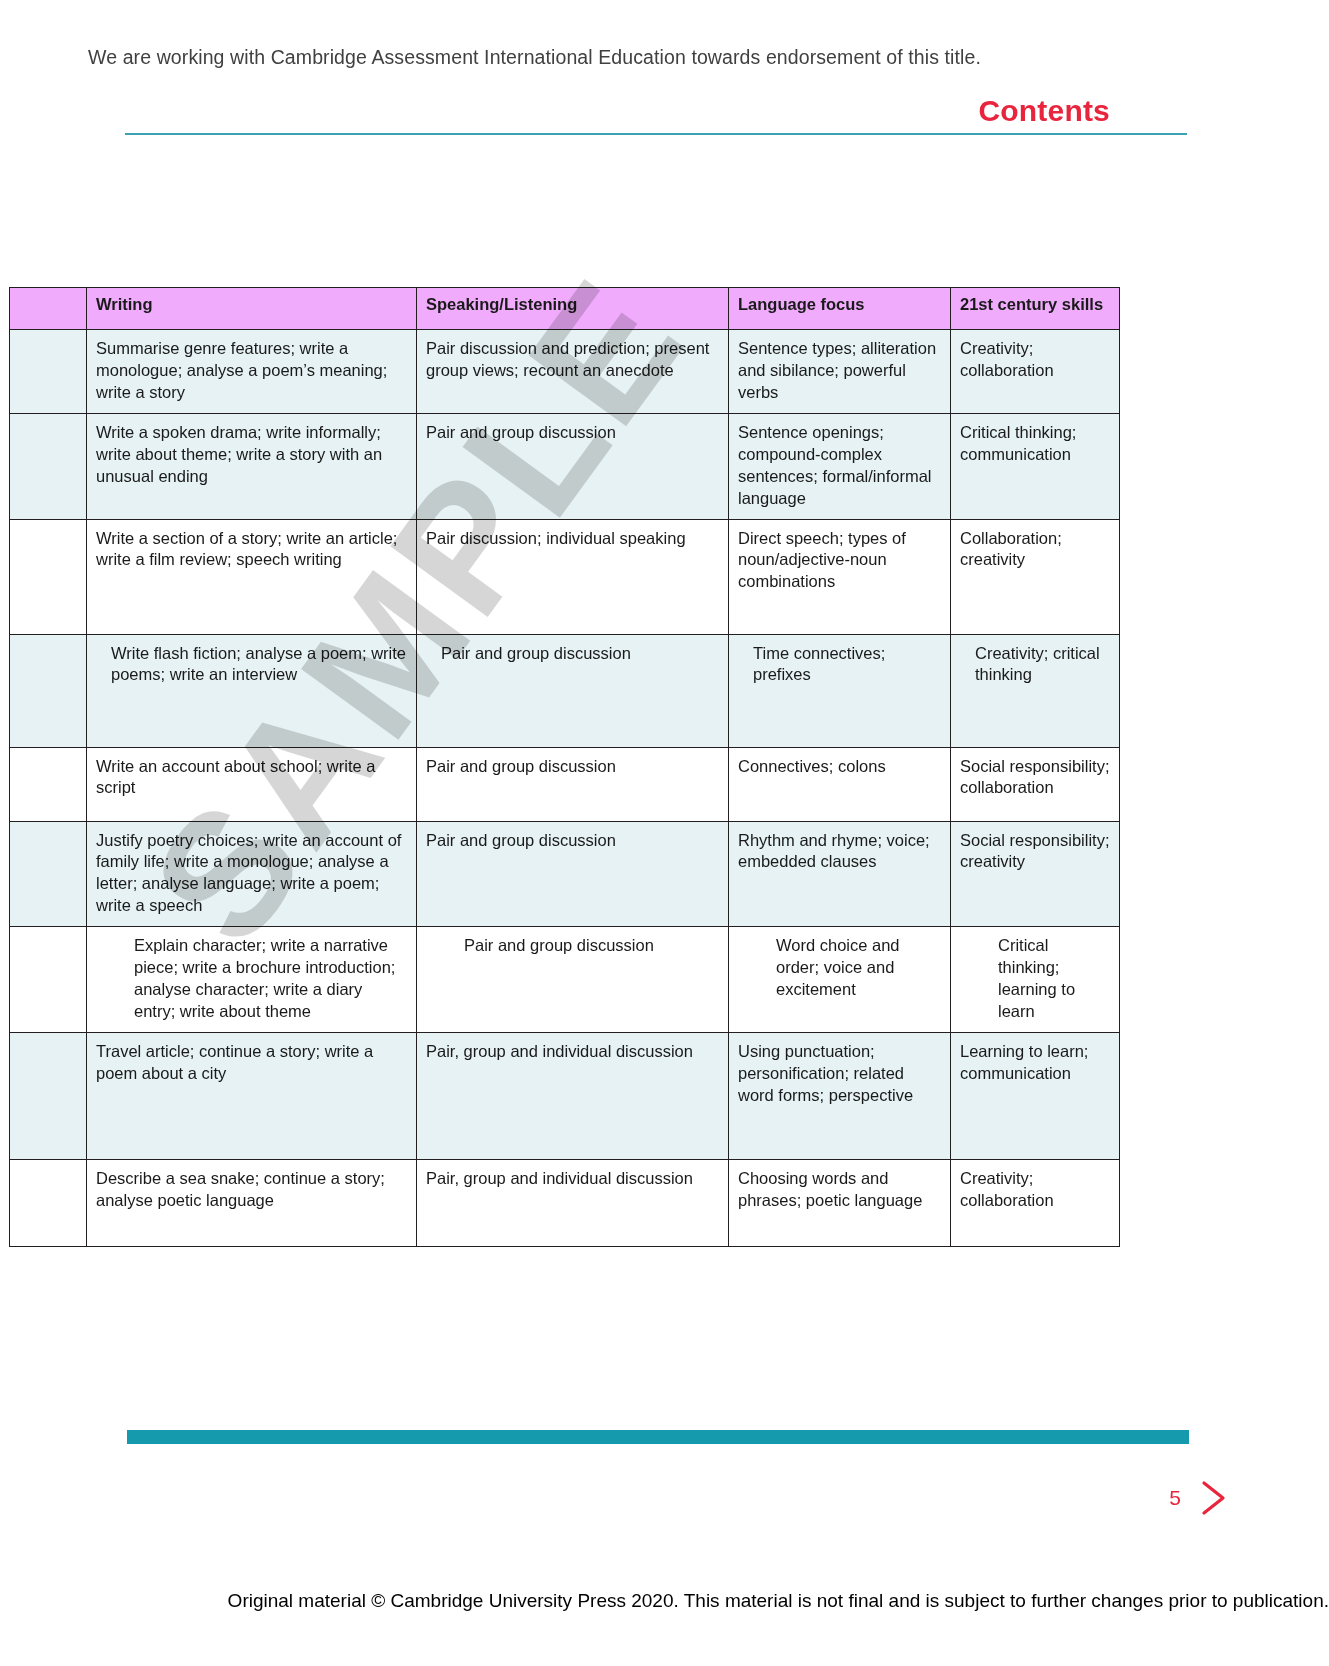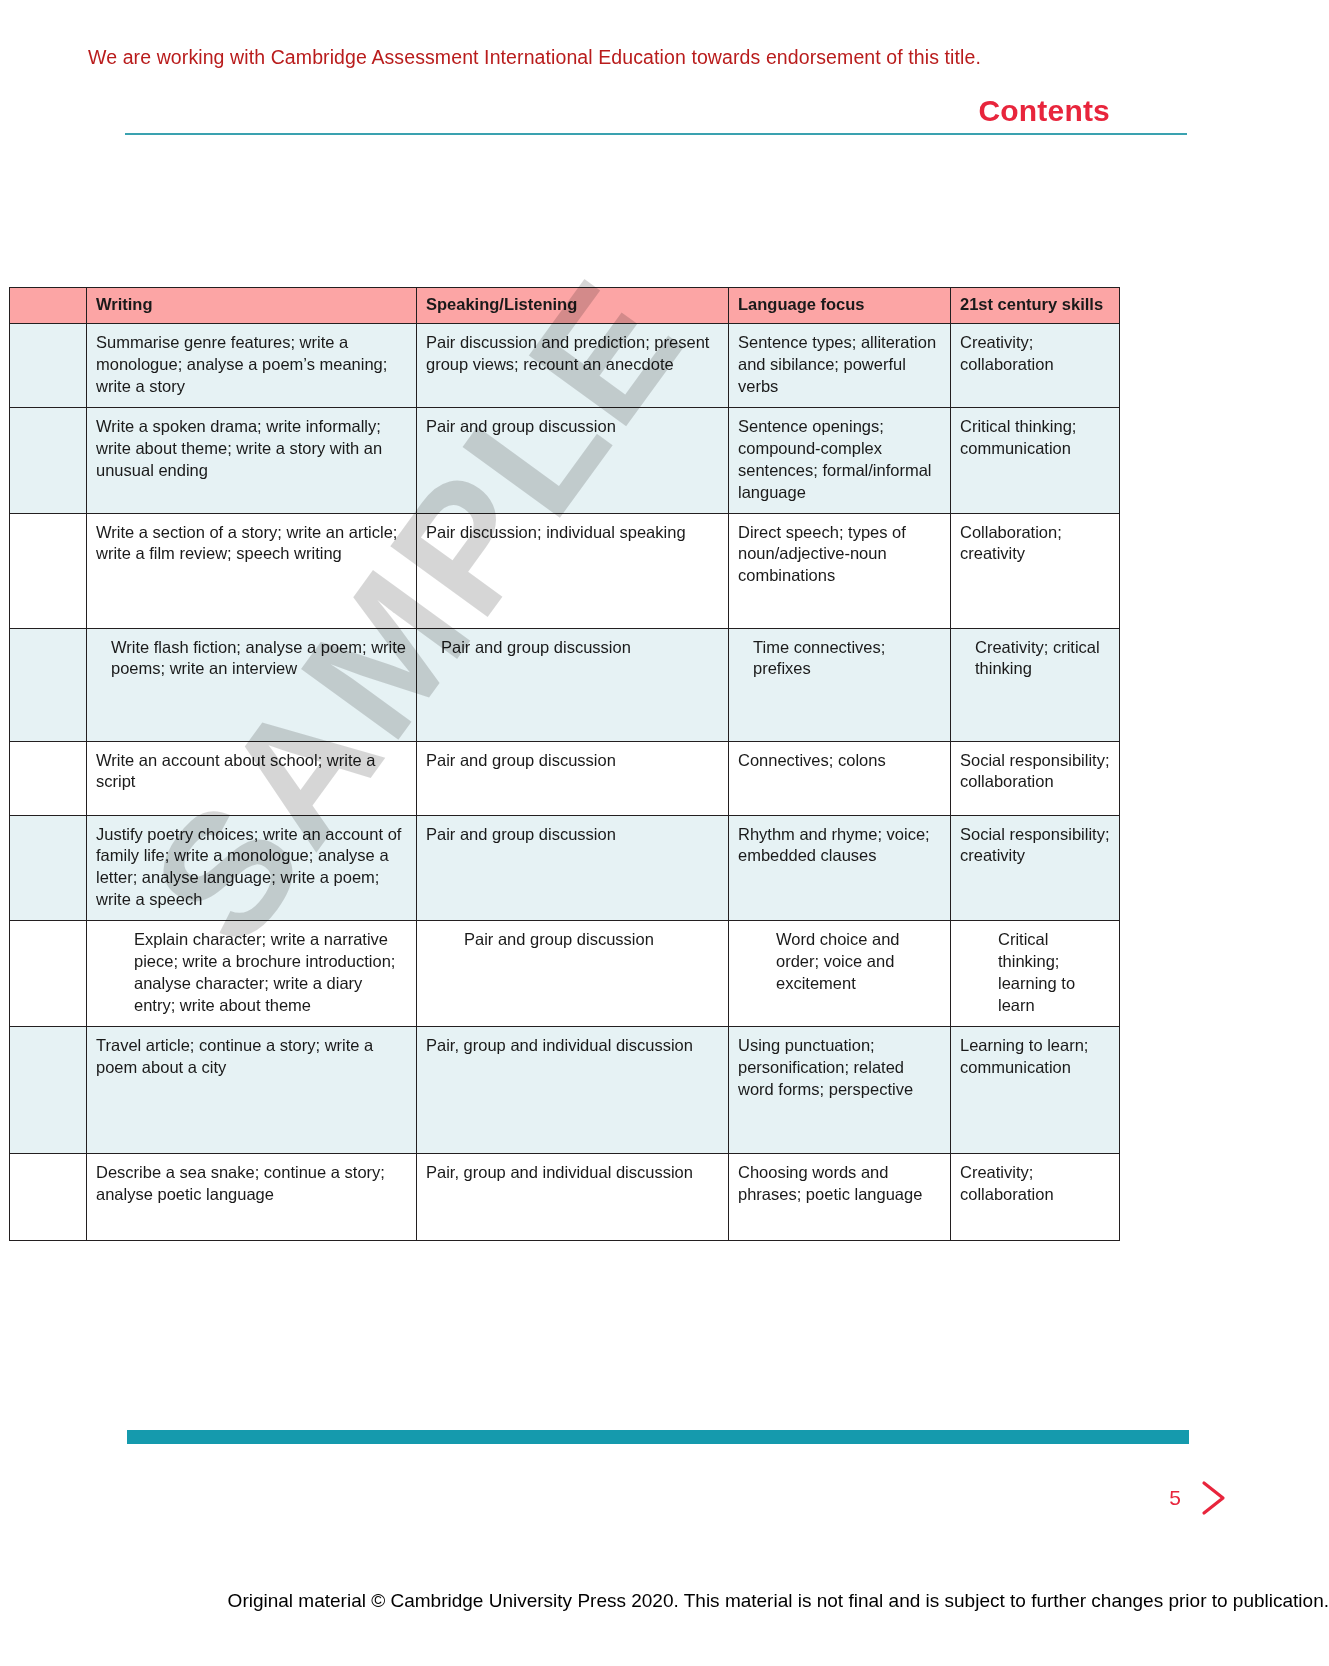--- a/index.html
+++ b/index.html
@@ -23,21 +23,21 @@
   }
 
   
   .endorsement {
     position: absolute;
     top: 46px;
     left: 0;
     width: 1069px;
     text-align: center;
     font-size: 19.5px;
-    color: #b91c1c;
+    color: #404040;
     letter-spacing: 0.1px;
   }
   .contents-title {
     position: absolute;
     top: 94px;
     right: 219px;
     font-size: 30px;
     font-weight: bold;
     color: #e8253c;
     letter-spacing: 0.2px;
@@ -92,25 +92,25 @@
     line-height: 1.33;
   }
   table.contents-table th,
   table.contents-table td {
     border: 1px solid #231f20;
     vertical-align: top;
     padding: 8px 8px 9px 9px;
     box-sizing: border-box;
   }
   table.contents-table thead th {
-    background: #fca5a5;
+    background: #f0abfc;
     font-weight: bold;
     font-size: 16.5px;
     padding-top: 6px;
-    padding-bottom: 7px;
+    padding-bottom: 13px;
     text-align: left;
     height: 29px;
   }
   .col-spacer  { width: 77px; }
   .col-writing { width: 330px; }
   .col-speak   { width: 312px; }
   .col-lang    { width: 222px; }
   .col-skills  { width: 169px; }
 
   tbody tr.shade td { background: #e6f2f4; }

